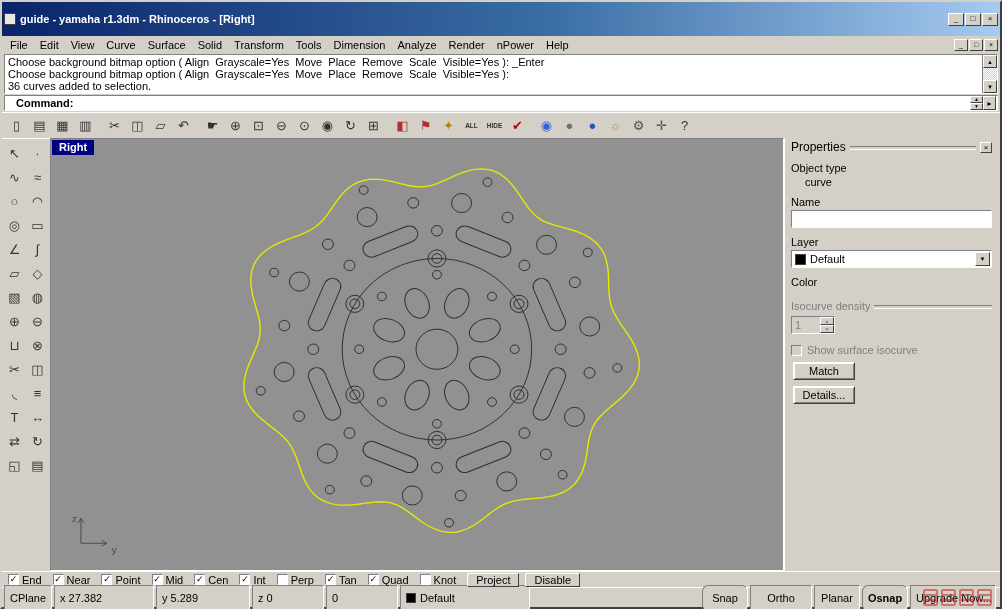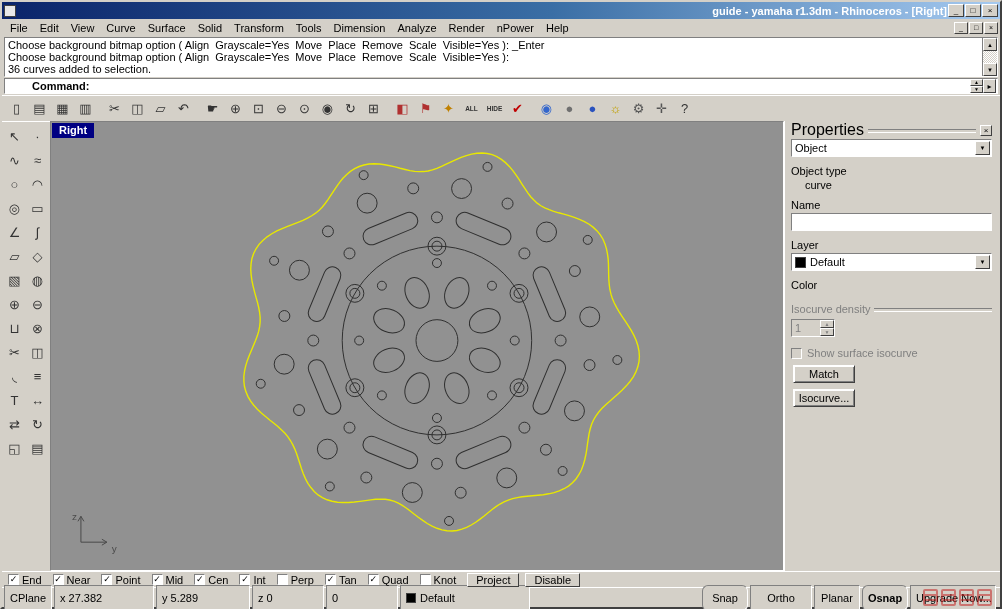--- a/index.html
+++ b/index.html
@@ -2,22 +2,22 @@
 <html><head>
 <meta charset="utf-8">
 <style>
   *{box-sizing:border-box;margin:0;padding:0;}
   html,body{width:1002px;height:609px;overflow:hidden;}
   body{font-family:"Liberation Sans",sans-serif;font-size:11px;color:#000;background:#d4d0c8;}
   .window{width:1002px;height:609px;display:flex;flex-direction:column;background:#d4d0c8;
           border:2px solid;border-color:#d4d0c8 #404040 #404040 #d4d0c8;position:relative;}
 
   
-  .titlebar{height:17px;background:linear-gradient(to right,#0a246a,#3a6ea5 55%,#a6caf0);
-            display:flex;align-items:center;padding:0 2px;flex:none;text-align:right;}
+  .titlebar{height:34px;background:linear-gradient(to right,#0a246a,#3a6ea5 55%,#a6caf0);
+            display:flex;align-items:center;padding:0 2px;flex:none;}
   .appicon{width:12px;height:12px;background:#e8e8e8;border:1px solid #404040;margin-right:4px;flex:none;}
   .titletext{color:#fff;font-weight:bold;font-size:11px;flex:1;white-space:nowrap;overflow:hidden;}
   .winbtn{width:16px;height:13px;background:#d4d0c8;border:1px solid;border-color:#fff #404040 #404040 #fff;
           display:flex;align-items:center;justify-content:center;font-size:8px;line-height:8px;margin-left:1px;flex:none;}
   
   .menubar{height:17px;display:flex;align-items:center;padding:0 2px;flex:none;}
   .menuitem{padding:1px 6px;white-space:nowrap;}
   .menuspacer{flex:1;}
   .mdibtn{width:14px;height:12px;background:#d4d0c8;border:1px solid;border-color:#fff #404040 #404040 #fff;
           display:flex;align-items:center;justify-content:center;font-size:7px;line-height:7px;margin-left:1px;flex:none;}
@@ -25,21 +25,21 @@
   
   .cmdarea{flex:none;padding:1px 2px;background:#d4d0c8;}
   .cmdhistorywrap{display:flex;height:40px;background:#fff;border:1px solid;border-color:#808080 #fff #fff #808080;}
   .cmdhistory{flex:1;overflow:hidden;padding:1px 3px;}
   .cmdline{white-space:pre;font-size:11px;line-height:12px;}
   .vscroll{width:15px;background:#d4d0c8;display:flex;flex-direction:column;border-left:1px solid #808080;}
   .scrollbtn{height:13px;background:#d4d0c8;border:1px solid;border-color:#fff #404040 #404040 #fff;
              display:flex;align-items:center;justify-content:center;font-size:6px;flex:none;}
   .scrolltrack{flex:1;background:repeating-conic-gradient(#fff 0 25%,#d4d0c8 0 50%) 0 0/2px 2px;}
   .cmdpromptrow{display:flex;height:16px;margin-top:1px;background:#fff;border:1px solid;border-color:#808080 #fff #fff #808080;align-items:center;}
-  .cmdpromptlabel{font-weight:bold;padding:0 3px;white-space:pre;margin-left:24px;}
+  .cmdpromptlabel{font-weight:bold;padding:0 11px;white-space:pre;}
   .cmdinput{flex:1;height:100%;}
   .spinctl{width:13px;height:14px;display:flex;flex-direction:column;flex:none;}
   .spinctl div{flex:1;background:#d4d0c8;border:1px solid;border-color:#fff #404040 #404040 #fff;
                font-size:5px;line-height:5px;display:flex;align-items:center;justify-content:center;}
   .morebtn{width:13px;height:14px;background:#d4d0c8;border:1px solid;border-color:#fff #404040 #404040 #fff;
            font-size:8px;display:flex;align-items:center;justify-content:center;flex:none;margin-right:1px;}
 
   
   .toolbar{height:26px;display:flex;align-items:center;padding:1px 3px;flex:none;border-top:1px solid #fff;}
   .tbtn{width:23px;height:21px;display:flex;align-items:center;justify-content:center;font-size:13px;color:#333;flex:none;}
@@ -52,21 +52,21 @@
              justify-content:center;padding-top:2px;border-top:1px solid #fff;}
   .ltbtn{display:flex;align-items:center;justify-content:center;font-size:13px;color:#333;}
   .viewport{flex:1;position:relative;background:#919191;border:1px solid;border-color:#808080 #fff #fff #808080;min-width:0;}
   .viewport svg{position:absolute;inset:0;width:100%;height:100%;}
   .vplabel{position:absolute;top:1px;left:1px;background:#000082;color:#fff;font-weight:bold;
            padding:1px 7px 2px 7px;font-size:11px;z-index:2;}
 
   
   .props{width:216px;flex:none;padding:2px 8px 0 6px;border-left:1px solid #fff;}
   .props-header{display:flex;align-items:center;height:14px;margin-bottom:2px;}
-  .props-title{font-size:16px;white-space:nowrap;margin-right:4px;text-align:right;}
+  .props-title{font-size:12px;white-space:nowrap;margin-right:4px;text-align:right;}
   .props-rule{flex:1;height:4px;border-top:1px solid #808080;border-bottom:1px solid #fff;margin-top:1px;}
   .props-close{width:12px;height:11px;margin-left:4px;font-size:8px;line-height:9px;text-align:center;
                background:#d4d0c8;border:1px solid;border-color:#fff #404040 #404040 #fff;}
   .dd{height:18px;background:#fff;border:1px solid;border-color:#808080 #fff #fff #808080;
       display:flex;align-items:center;padding-left:3px;position:relative;}
   .dd .arrowbox{position:absolute;right:1px;top:1px;bottom:1px;width:15px;background:#d4d0c8;
       border:1px solid;border-color:#fff #404040 #404040 #fff;display:flex;align-items:center;justify-content:center;font-size:6px;}
   .swatch{width:11px;height:11px;background:#000;border:1px solid #404040;margin-right:4px;flex:none;}
   .plabel{margin-top:8px;margin-bottom:2px;}
   .pvalue{margin-top:2px;padding-left:14px;}
@@ -437,24 +437,20 @@
         <text x="61" y="433" font-size="10" fill="#4a4a4a" font-family="Liberation Sans, sans-serif">y</text>
         </svg>
     </div>
 
     <div class="props">
       <div class="props-header">
         <span class="props-title">Properties</span>
         <span class="props-rule"></span>
         <span class="props-close">×</span>
       </div>
-      <div class="dd">
-        <span>Object</span>
-        <span class="arrowbox">▼</span>
-      </div>
       <div class="plabel">Object type</div>
       <div class="pvalue">curve</div>
       <div class="plabel">Name</div>
       <div class="ptext"></div>
       <div class="plabel">Layer</div>
       <div class="dd">
         <span class="swatch"></span>
         <span>Default</span>
         <span class="arrowbox">▼</span>
       </div>
@@ -468,21 +464,21 @@
         <span class="arrows">
           <div>▲</div>
           <div>▼</div>
         </span>
       </div>
       <div class="chkrow">
         <span class="chk dis"></span>
         <span class="grayed">Show surface isocurve</span>
       </div>
       <div class="pbtn">Match</div>
-      <div class="pbtn">Isocurve...</div>
+      <div class="pbtn">Details...</div>
     </div>
   </div>
 
   <div class="osnapbar">
       <span class="osnapitem">
         <span class="chk">✓</span>
         <span>End</span>
       </span>
       <span class="osnapitem">
         <span class="chk">✓</span>

